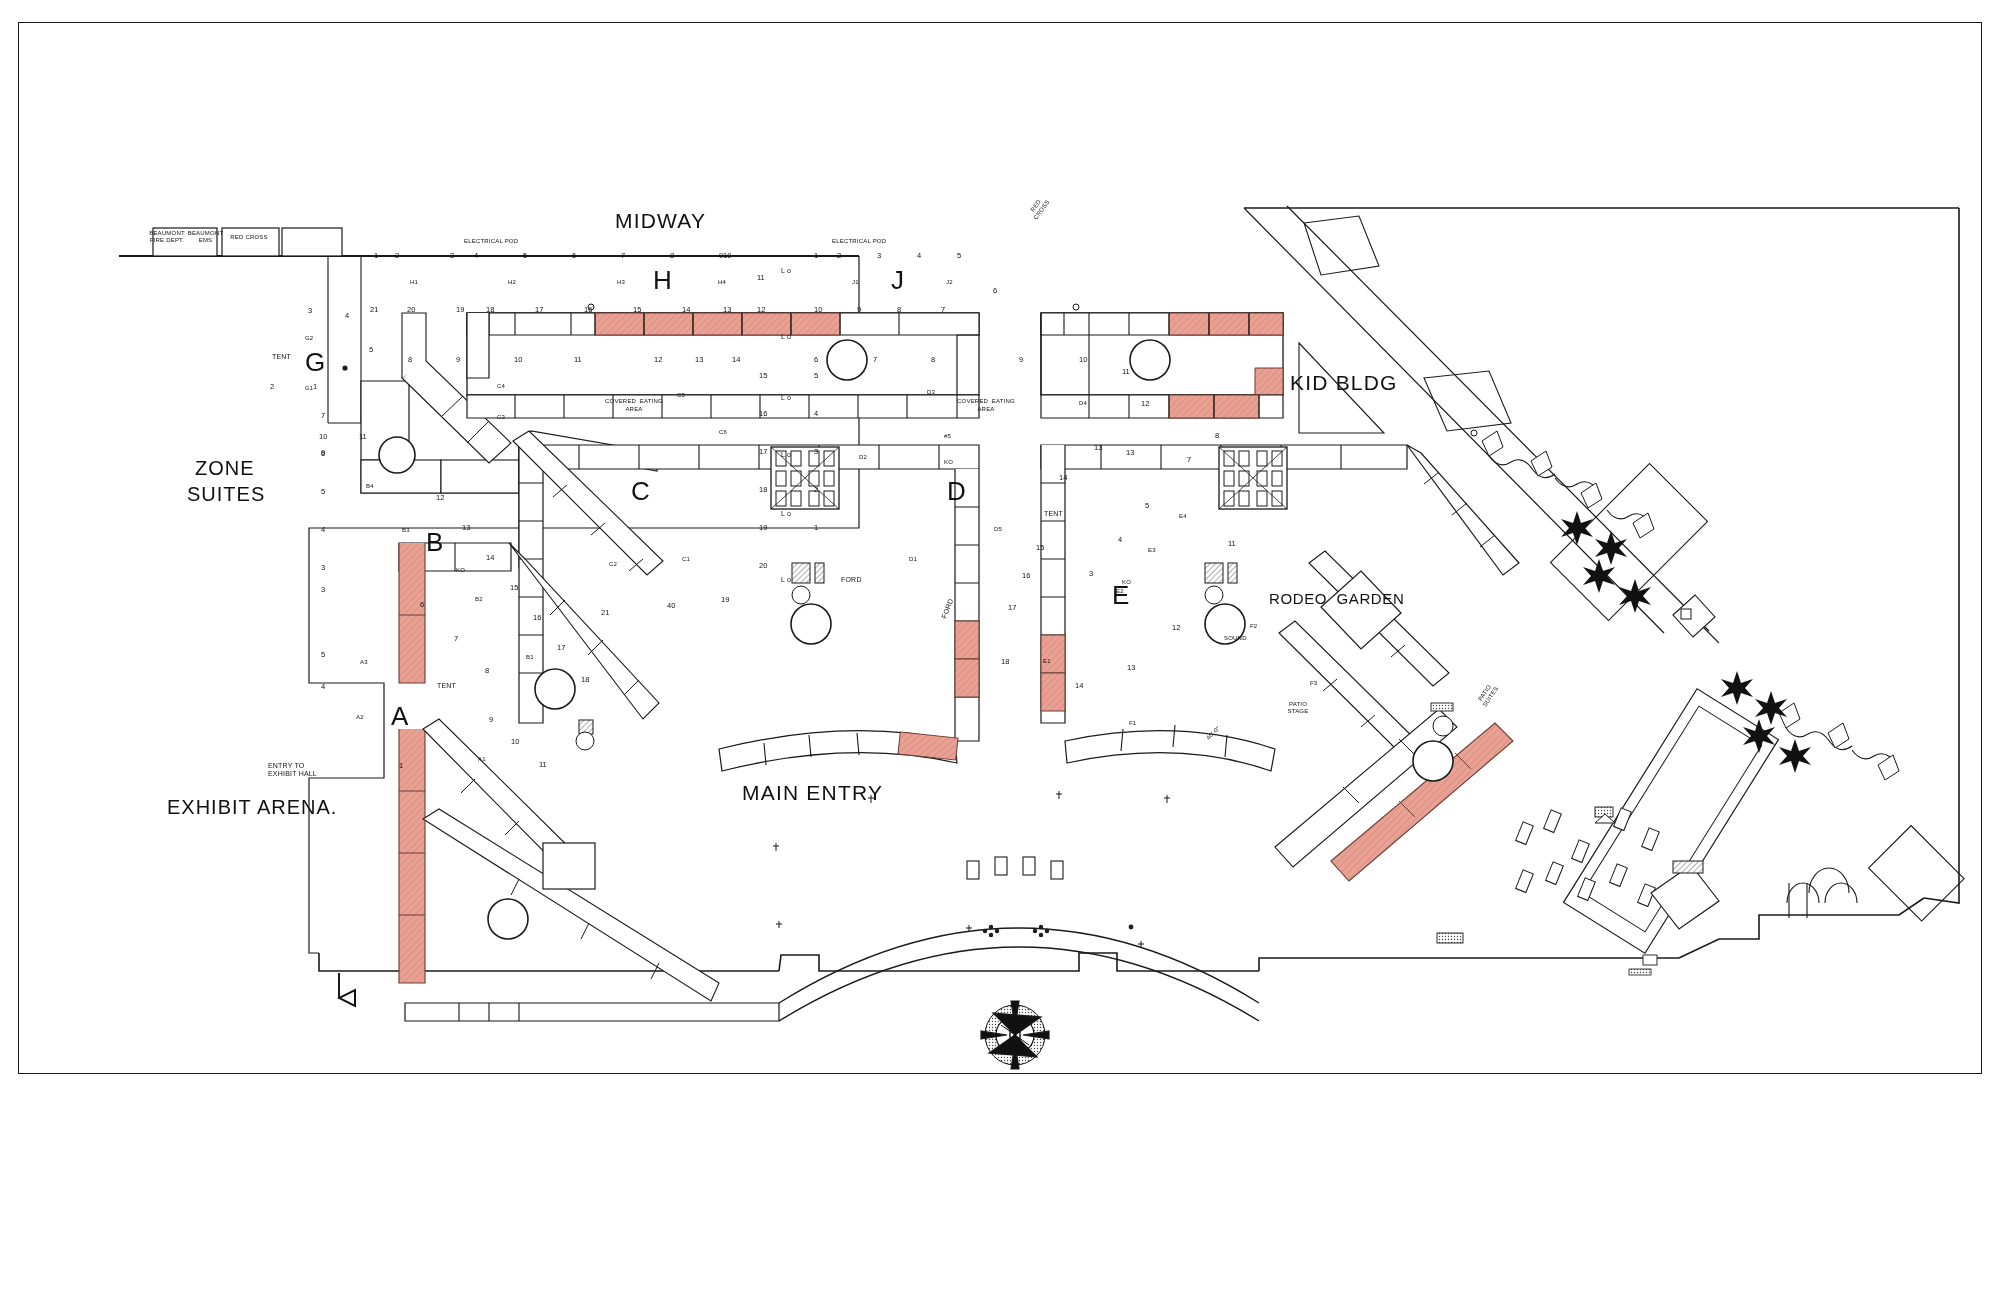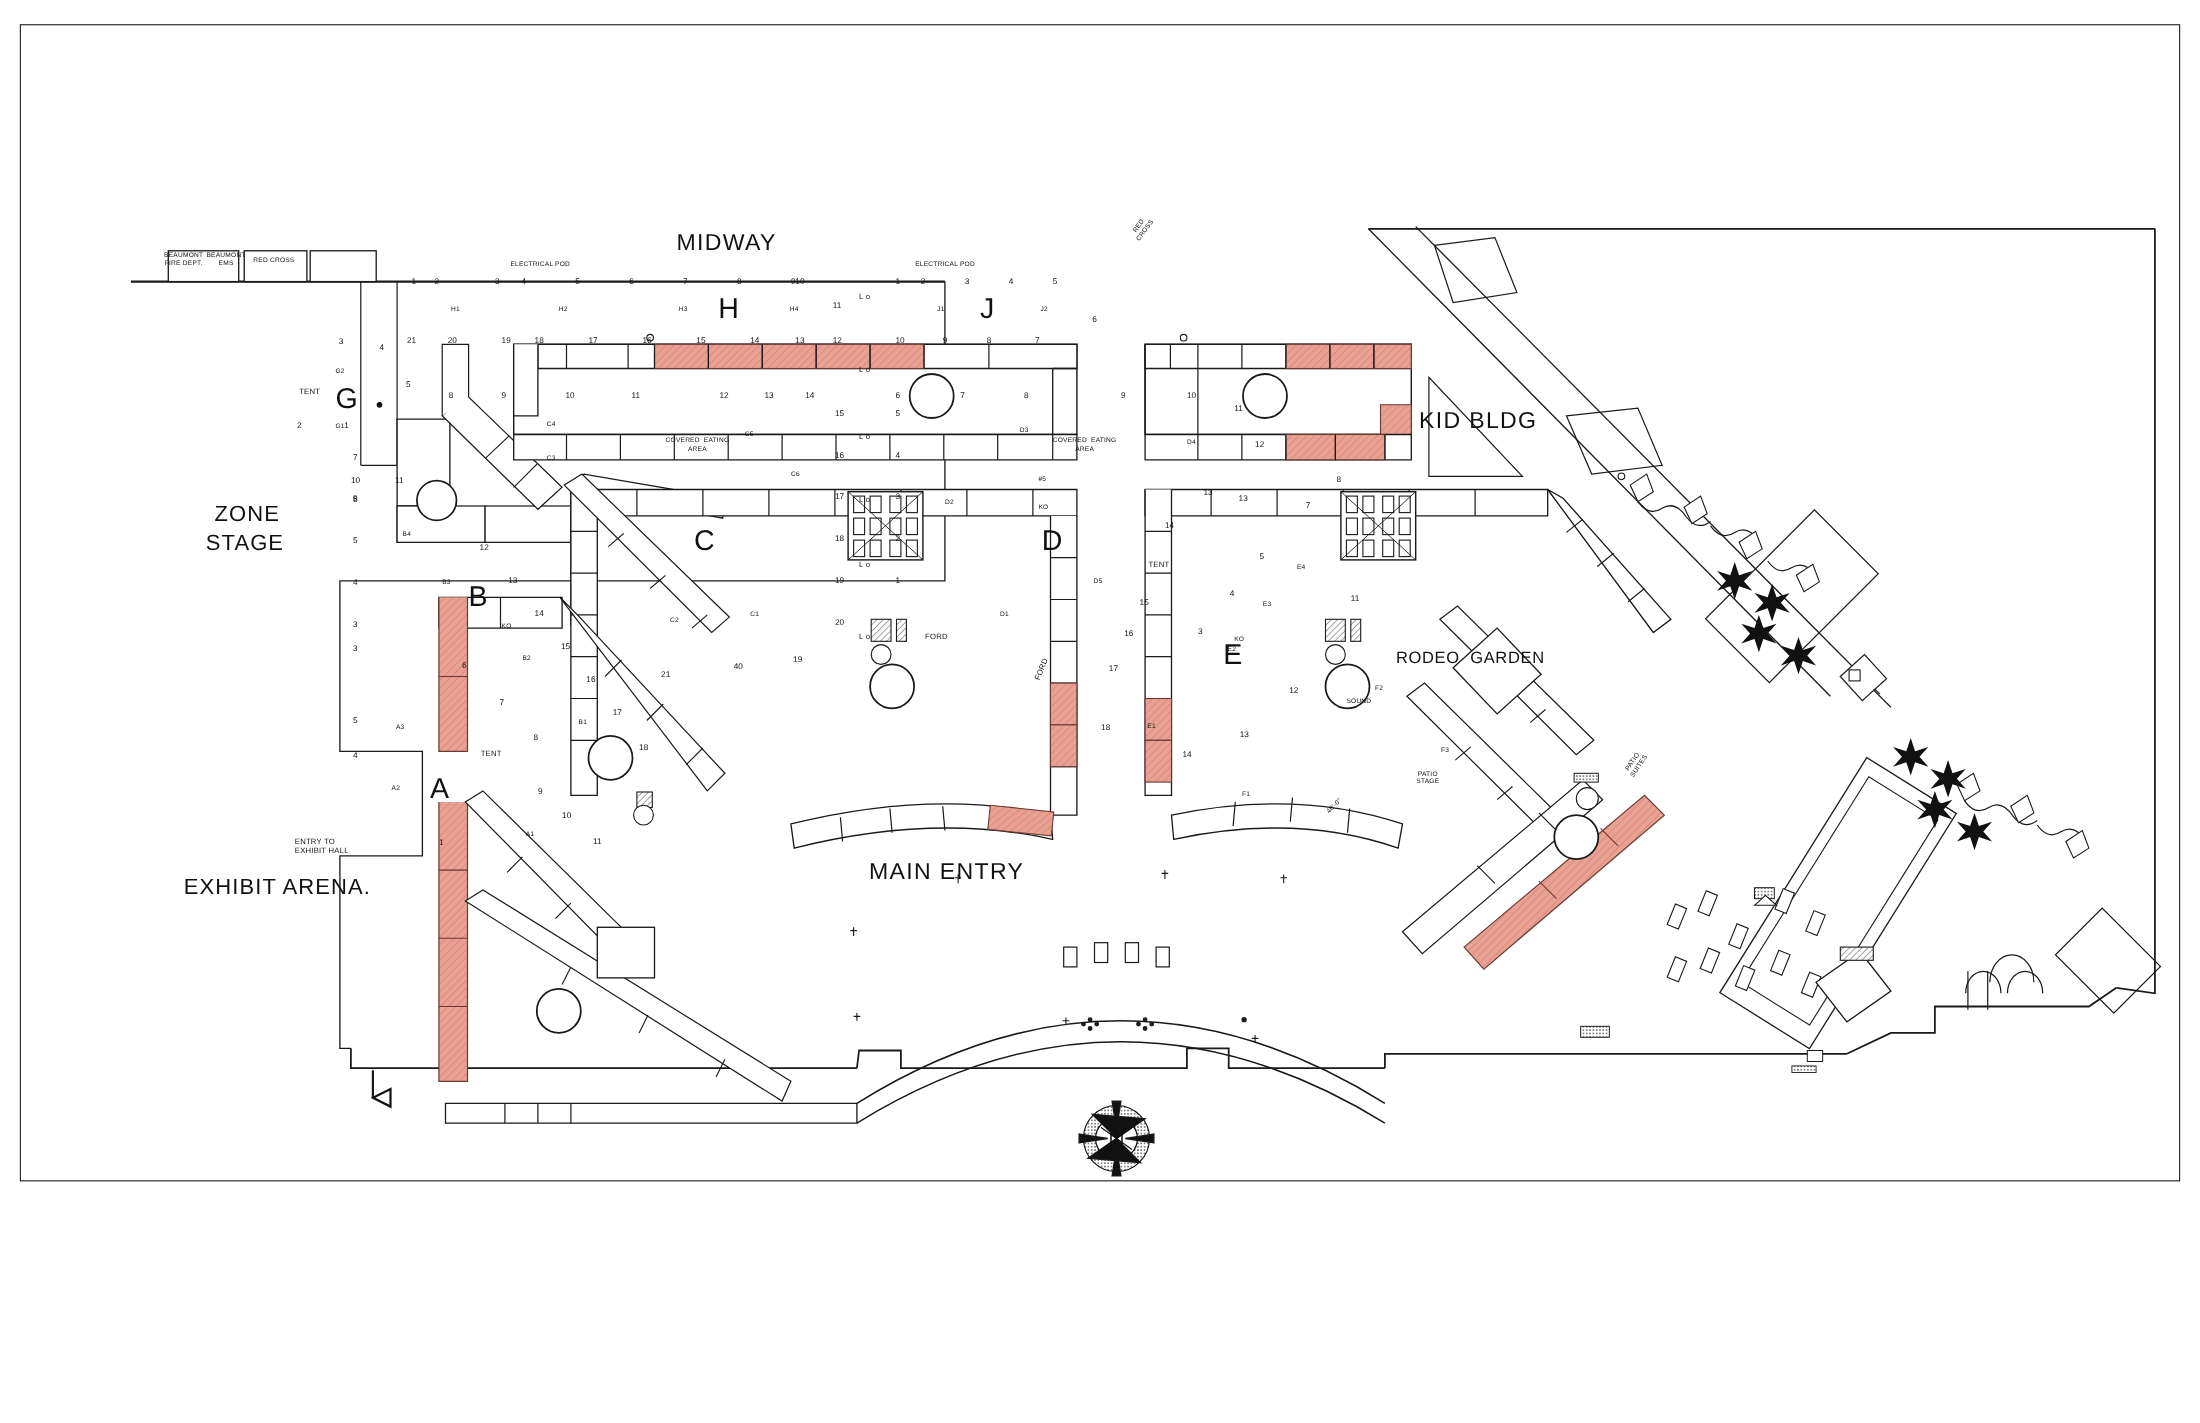--- a/index.html
+++ b/index.html
@@ -364,23 +364,23 @@
           <path d="M-14,-10 L14,10 M-14,10 L14,-10 M0,-16 L0,16" stroke="#111" stroke-width="1"></path>
           <path d="M-5,-10 L-5,10 M-5,-10 L5,10 M5,-10 L5,10" stroke="#111" stroke-width="1.4" fill="none"></path>
         </g>
 
       </g>
     </svg>
 
     <div class="lbl big" style="left:580px;top:186px;">MIDWAY</div>
     <div class="lbl big" style="left:1255px;top:348px;">KID BLDG</div>
     <div class="lbl big2" style="left:176px;top:434px;">ZONE</div>
-    <div class="lbl big2" style="left:168px;top:460px;">STAGE</div>
+    <div class="lbl big2" style="left:168px;top:460px;">SUITES</div>
     <div class="lbl" style="left:1250px;top:567px;font-size:15px;letter-spacing:.6px;">RODEO  GARDEN</div>
-    <div class="lbl big" style="left:755px;top:758px;">MAIN ENTRY</div>
+    <div class="lbl big" style="left:707px;top:758px;">MAIN ENTRY</div>
     <div class="lbl big2" style="left:148px;top:773px;">EXHIBIT ARENA.</div>
     <div class="lbl tiny2" style="left:249px;top:739px;line-height:8px;">ENTRY TO
 EXHIBIT HALL</div>
 
     <div class="lbl tiny ctr" style="left:116px;top:207px;width:64px;line-height:7px;">BEAUMONT
 FIRE DEPT.</div>
     <div class="lbl tiny ctr" style="left:158px;top:207px;width:57px;line-height:7px;">BEAUMONT
 EMS</div>
     <div class="lbl tiny ctr" style="left:200px;top:211px;width:60px;line-height:7px;">RED CROSS</div>
 

